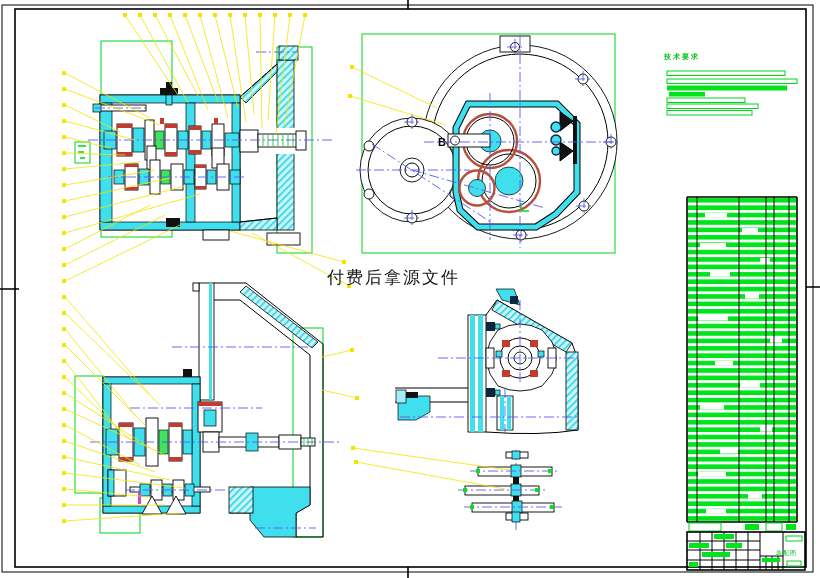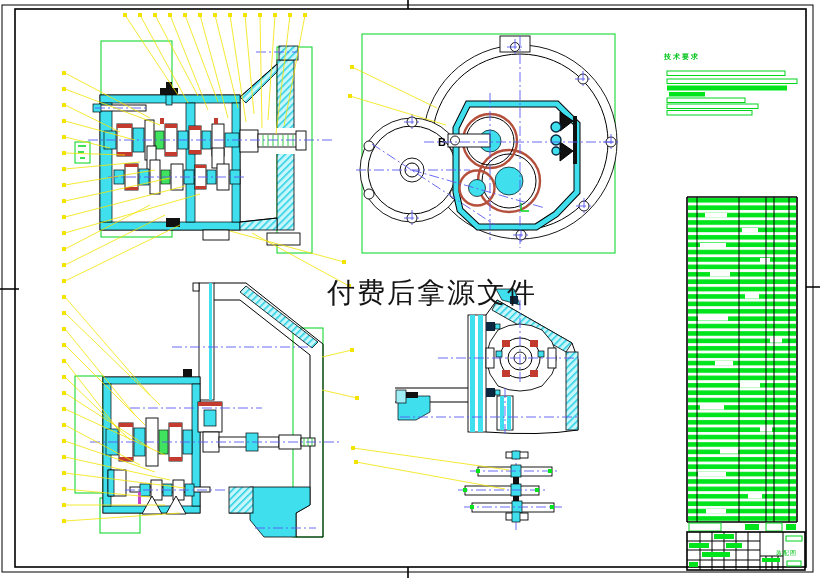--- a/index.html
+++ b/index.html
@@ -1,21 +1,21 @@
 <!DOCTYPE html>
 <html><head>
 <meta charset="utf-8">
 <style>
   html,body{margin:0;padding:0;background:#e8e8e8;}
   .sheet{position:relative;width:820px;height:578px;background:#fff;overflow:hidden;
          font-family:"Liberation Sans",sans-serif;}
   .sheet svg{position:absolute;left:0;top:0;}
   .txt{position:absolute;white-space:nowrap;}
-  #watermark{left:327px;top:274px;font-family:"DejaVu Serif","Liberation Serif",serif;
-             font-size:28px;letter-spacing:2px;color:#151515;}
+  #watermark{left:327px;top:266px;font-family:"DejaVu Serif","Liberation Serif",serif;
+             font-size:17px;letter-spacing:2px;color:#151515;}
   #techreq{left:664px;top:52px;font-size:7px;letter-spacing:2px;color:#00c31a;font-weight:bold;}
   #asmlabel{left:776px;top:549px;font-size:6px;letter-spacing:1px;color:#00c31a;}
   
   .k{stroke:#000;fill:none;stroke-width:1}
   .k2{stroke:#000;fill:none;stroke-width:1.6}
   .w{fill:#fff;stroke:#000;stroke-width:.9}
   .c{fill:#3fdfee;stroke:#000;stroke-width:.7}
   .h{fill:url(#hc);stroke:#000;stroke-width:.8}
   .g{fill:none;stroke:#00d51c;stroke-width:1}
   .gf{fill:#00e41c}

